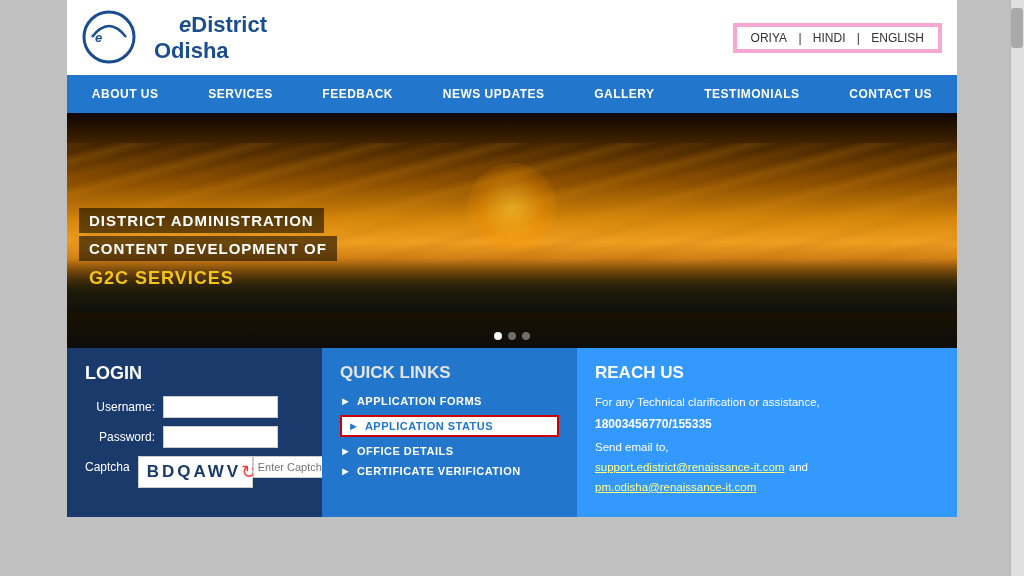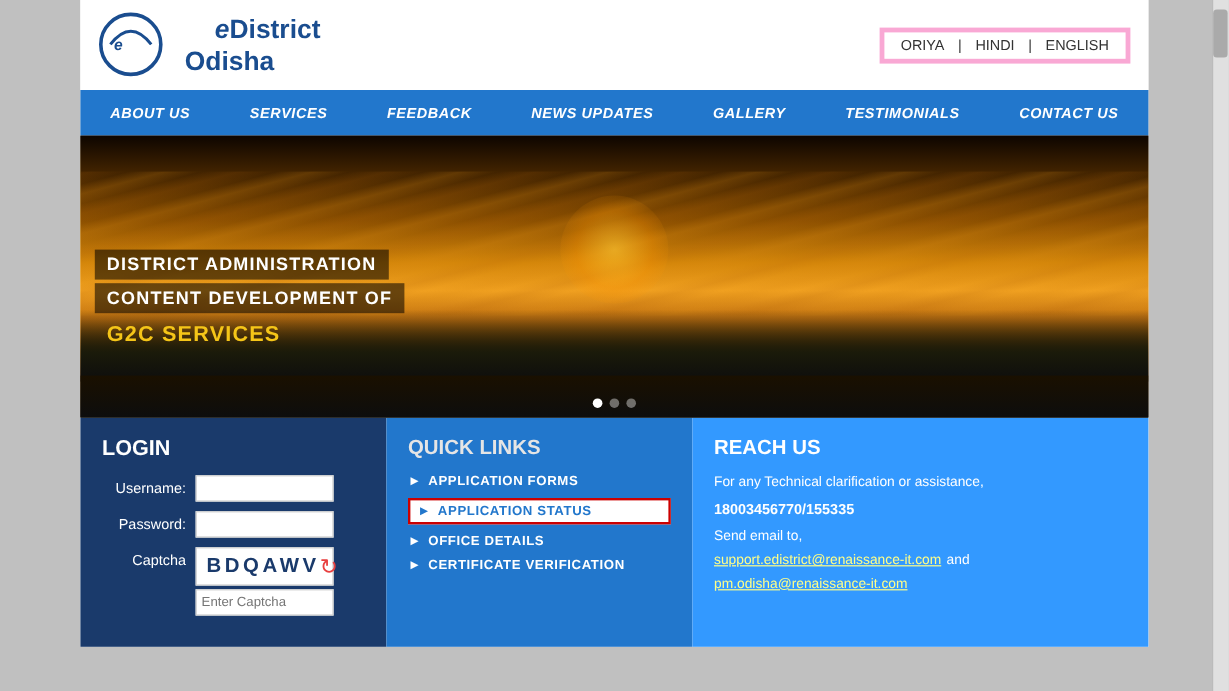--- a/index.html
+++ b/index.html
@@ -65,21 +65,20 @@
       font-size: 12px;
       font-weight: bold;
       text-transform: uppercase;
       padding: 0 14px;
       cursor: pointer;
       height: 38px;
       display: flex;
       align-items: center;
       letter-spacing: 0.5px;
       white-space: nowrap;
-      font-style: italic;
     }
     
     .hero {
       width: 100%;
       height: 235px;
       position: relative;
       overflow: hidden;
       background: linear-gradient(to bottom, #1a0a00 0%, #8b5a00 20%, #d4870a 40%, #f5a623 55%, #c8760a 70%, #3d2000 85%, #1a1200 100%);
     }
     .hero-sky {
@@ -245,21 +244,21 @@
     .captcha-label {
       color: #fff;
       font-size: 12px;
       width: 70px;
       text-align: right;
       margin-right: 8px;
       padding-top: 4px;
     }
     .captcha-block {
       display: flex;
-      flex-direction: column;
+      flex-direction: row;
     }
     .captcha-img {
       background: #fff;
       width: 115px;
       height: 32px;
       display: flex;
       align-items: center;
       justify-content: space-between;
       padding: 0 8px;
       border: 1px solid #ccc;

